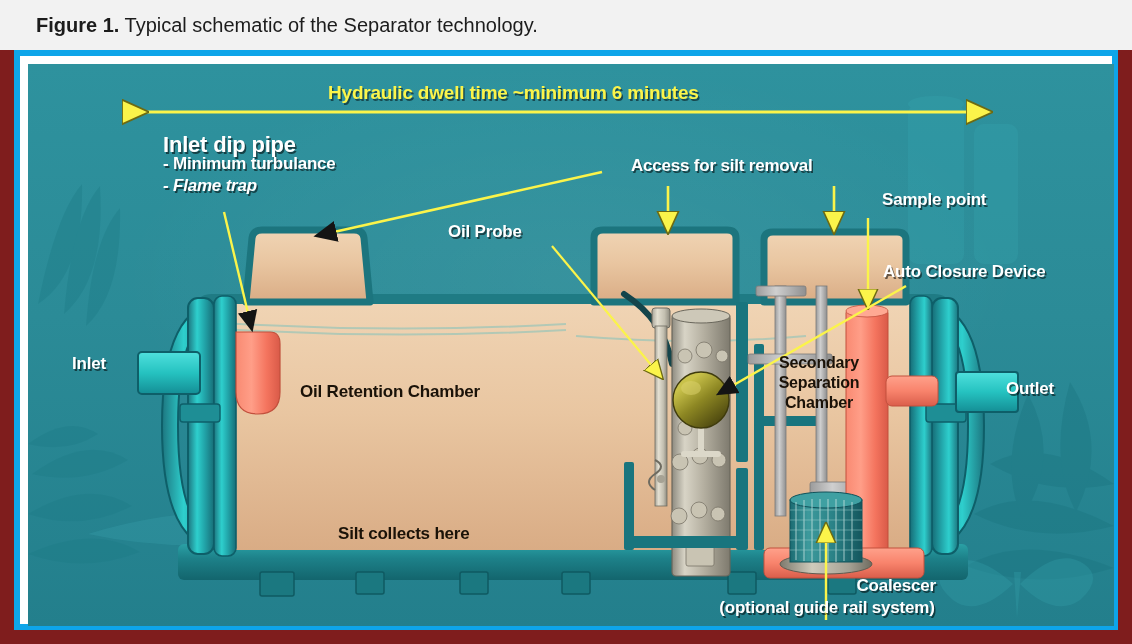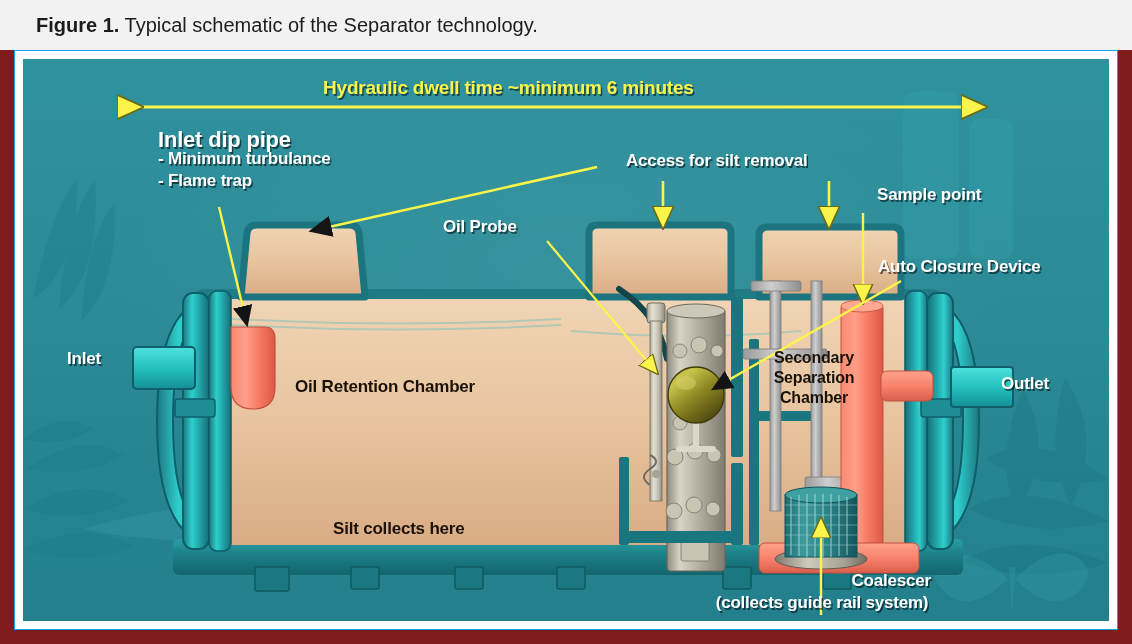--- a/index.html
+++ b/index.html
@@ -19,21 +19,21 @@
     display:flex;align-items:center;
     padding-left:36px;box-sizing:border-box;
   }
   #caption .fig{font-size:20px;font-weight:bold;color:#1c1c1c;white-space:pre;}
   #caption .cap{font-size:20px;color:#1c1c1c;white-space:pre;}
 
   
   #frame{
     position:absolute;left:14px;top:50px;width:1104px;height:580px;
     background:#ffffff;box-sizing:border-box;
-    border:1px solid #0ea5e9;
+    border:6px solid #0ea5e9;
     padding:8px;
   }
   #canvas{
     position:relative;width:1086px;height:562px;overflow:hidden;
     background:#2b8b97;
   }
 
   
   .bgwash{position:absolute;inset:0;
     background:
@@ -361,21 +361,21 @@
           <line x1="878" y1="222" x2="690" y2="330" stroke="#fbf44a" stroke-width="2.4" marker-end="url(#arrBlk)"></line>
 
           <line x1="798" y1="556" x2="798" y2="460" stroke="#fbf44a" stroke-width="2.4" marker-end="url(#arrYR)"></line>
         </g>
       </svg>
 
       <div class="lbl yellow" style="left:300px;top:18px;font-size:19px;">Hydraulic dwell time ~minimum 6 minutes</div>
 
       <div class="lbl" style="left:135px;top:68px;font-size:22px;">Inlet dip pipe</div>
       <div class="lbl" style="left:135px;top:90px;font-size:17px;">- Minimum turbulance</div>
-      <div class="lbl" style="left:135px;top:112px;font-size:17px;">- Flame trap</div>
+      <div class="lbl" style="left:135px;top:112px;font-size:17px;font-style:italic;">- Flame trap</div>
 
       <div class="lbl" style="left:603px;top:92px;font-size:17px;">Access for silt removal</div>
 
       <div class="lbl" style="left:420px;top:158px;font-size:17px;">Oil Probe</div>
 
       <div class="lbl" style="left:854px;top:126px;font-size:17px;">Sample point</div>
 
       <div class="lbl" style="left:855px;top:198px;font-size:17px;">Auto Closure Device</div>
 
       <div class="lbl" style="left:44px;top:290px;font-size:17px;">Inlet</div>
@@ -384,17 +384,17 @@
 
       <div class="lbl dark" style="left:272px;top:318px;font-size:17px;">Oil Retention Chamber</div>
 
       <div class="lbl dark" style="left:730px;top:290px;width:122px;text-align:center;font-size:16px;">Secondary</div>
       <div class="lbl dark" style="left:730px;top:310px;width:122px;text-align:center;font-size:16px;">Separation</div>
       <div class="lbl dark" style="left:730px;top:330px;width:122px;text-align:center;font-size:16px;">Chamber</div>
 
       <div class="lbl dark" style="left:310px;top:460px;font-size:17px;">Silt collects here</div>
 
       <div class="lbl" style="left:690px;top:512px;width:218px;text-align:right;font-size:17px;">Coalescer</div>
-      <div class="lbl" style="left:622px;top:534px;width:354px;text-align:center;font-size:17px;">(collects guide rail system)</div>
+      <div class="lbl" style="left:622px;top:534px;width:354px;text-align:center;font-size:17px;">(optional guide rail system)</div>
 
     </div>
   </div>
 </div>
 
 </body></html>

